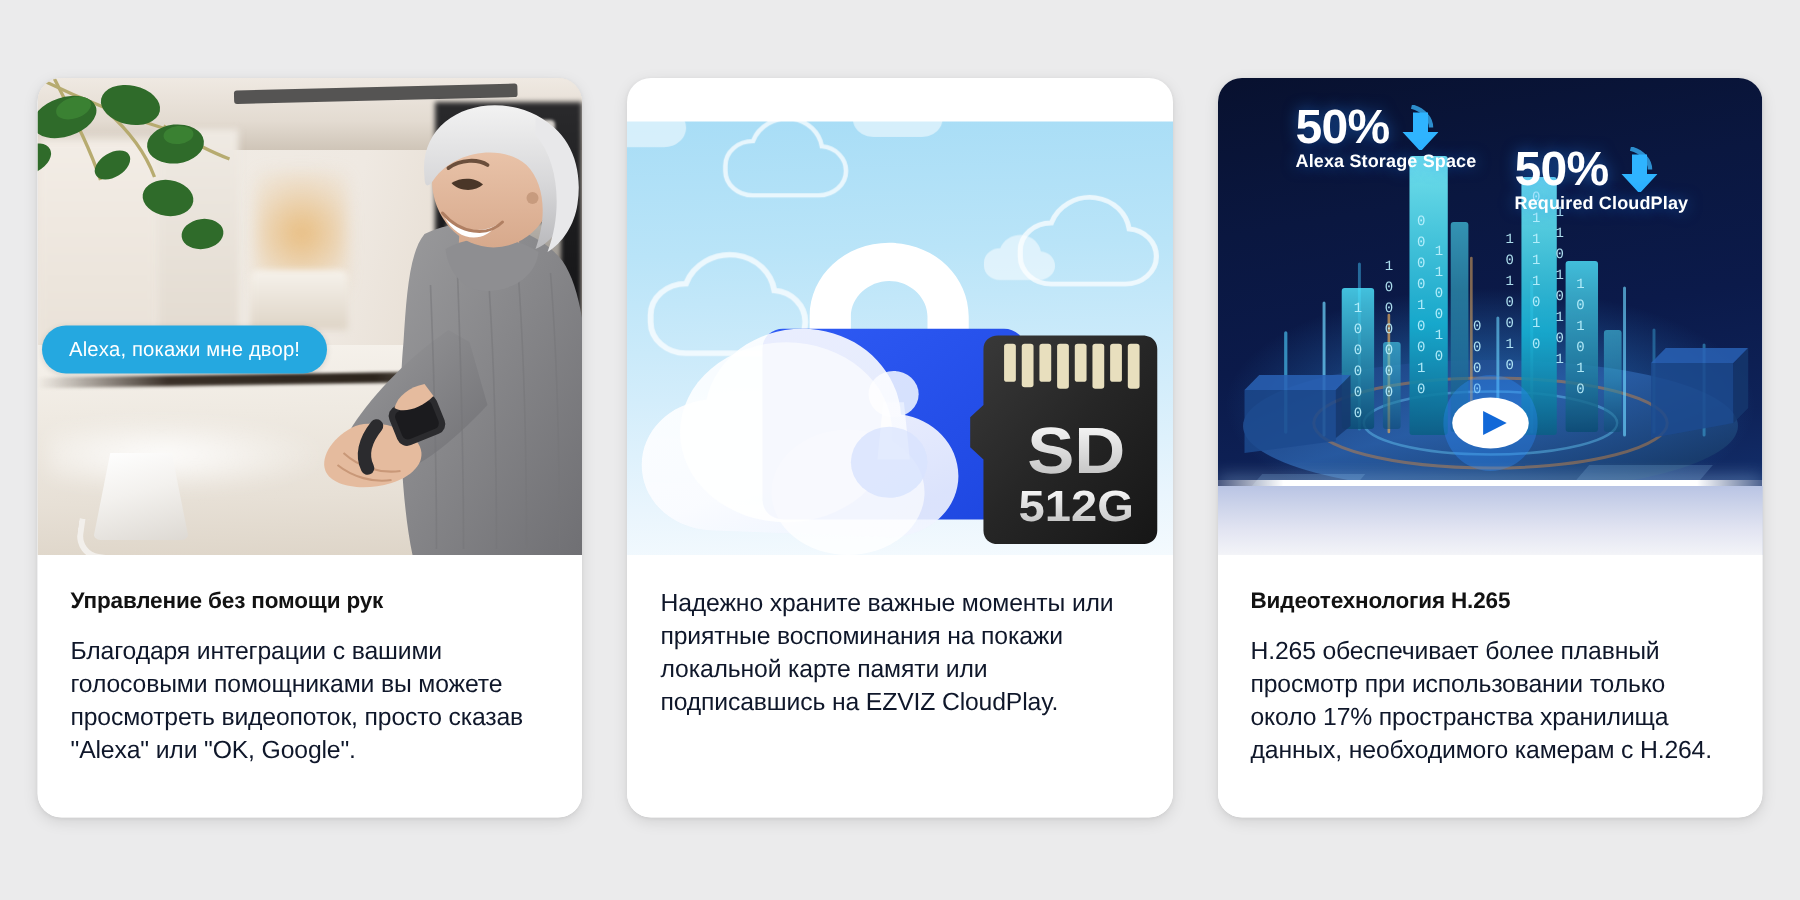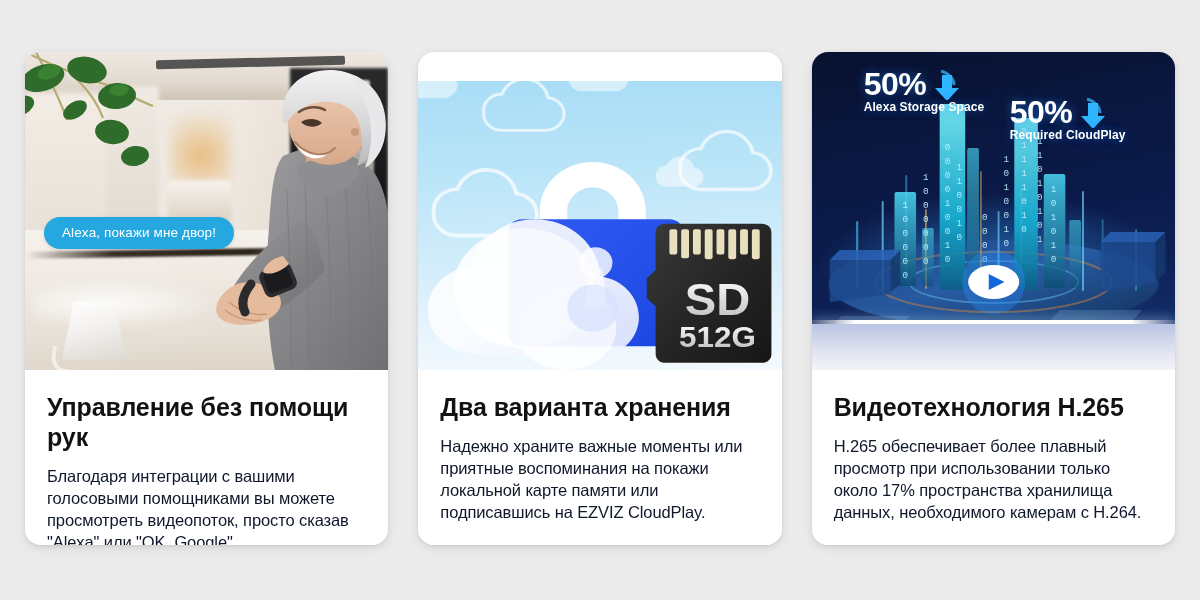--- a/index.html
+++ b/index.html
@@ -39,21 +39,21 @@
     height: 318px;
     overflow: hidden;
     flex: 0 0 318px;
   }
   .card-body {
     flex: 1 1 auto;
     padding: 22px 22px 18px 22px;
     background: #fff;
   }
   .card-title {
-    font-size: 25px;
+    font-size: 15px;
     font-weight: bold;
     color: #121212;
     letter-spacing: -0.1px;
     margin-bottom: 14px;
     line-height: 1.2;
   }
   .card-desc {
     font-size: 16.5px;
     color: #0f172a;
     line-height: 1.33;
@@ -133,21 +133,21 @@
   }
   .ph-cable {
     position: absolute; left: 26px; bottom: -4px; width: 40px; height: 26px;
     border-bottom: 4px solid #f2efeb; border-left: 4px solid #f2efeb;
     border-radius: 0 0 0 16px; transform: rotate(8deg);
   }
   .ph-woman { position: absolute; right: -6px; top: 18px; width: 215px; height: 300px; }
 
   .alexa-badge {
     position: absolute;
-    left: 19px; top: 165px;
+    left: 3px; top: 165px;
     background: #25a8e0;
     color: #ffffff;
     font-size: 13.5px;
     padding: 8px 18px 9px 18px;
     border-radius: 20px;
     white-space: nowrap;
     letter-spacing: .1px;
     box-shadow: 0 1px 4px rgba(0,0,0,.12);
   }
 
@@ -370,21 +370,20 @@
                 <rect x="328" y="163" width="8" height="28" rx="2"></rect>
                 <rect x="340" y="163" width="8" height="33" rx="2"></rect>
               </g>
               <text x="305" y="258" font-family="Liberation Sans, sans-serif" font-size="48" font-weight="bold" fill="url(#sdtxt)" text-anchor="middle">SD</text>
               <text x="305" y="293" font-family="Liberation Sans, sans-serif" font-size="32" font-weight="bold" fill="url(#sdtxt)" text-anchor="middle">512G</text>
             </g>
           </svg>
         </div>
       </div>
       <div class="card-body">
-        <div class="card-title">Два варианта хранения</div>
         <div class="card-desc">Надежно храните важные моменты или приятные воспоминания на покажи локальной карте памяти или подписавшись на EZVIZ CloudPlay.</div>
       </div>
     </div>
 
     <div class="card">
       <div class="card-media">
         <div class="c3">
           <svg class="c3-svg" viewBox="0 0 370 318" preserveAspectRatio="none">
             <defs>
               <linearGradient id="barA" x1="0" y1="0" x2="0" y2="1">

